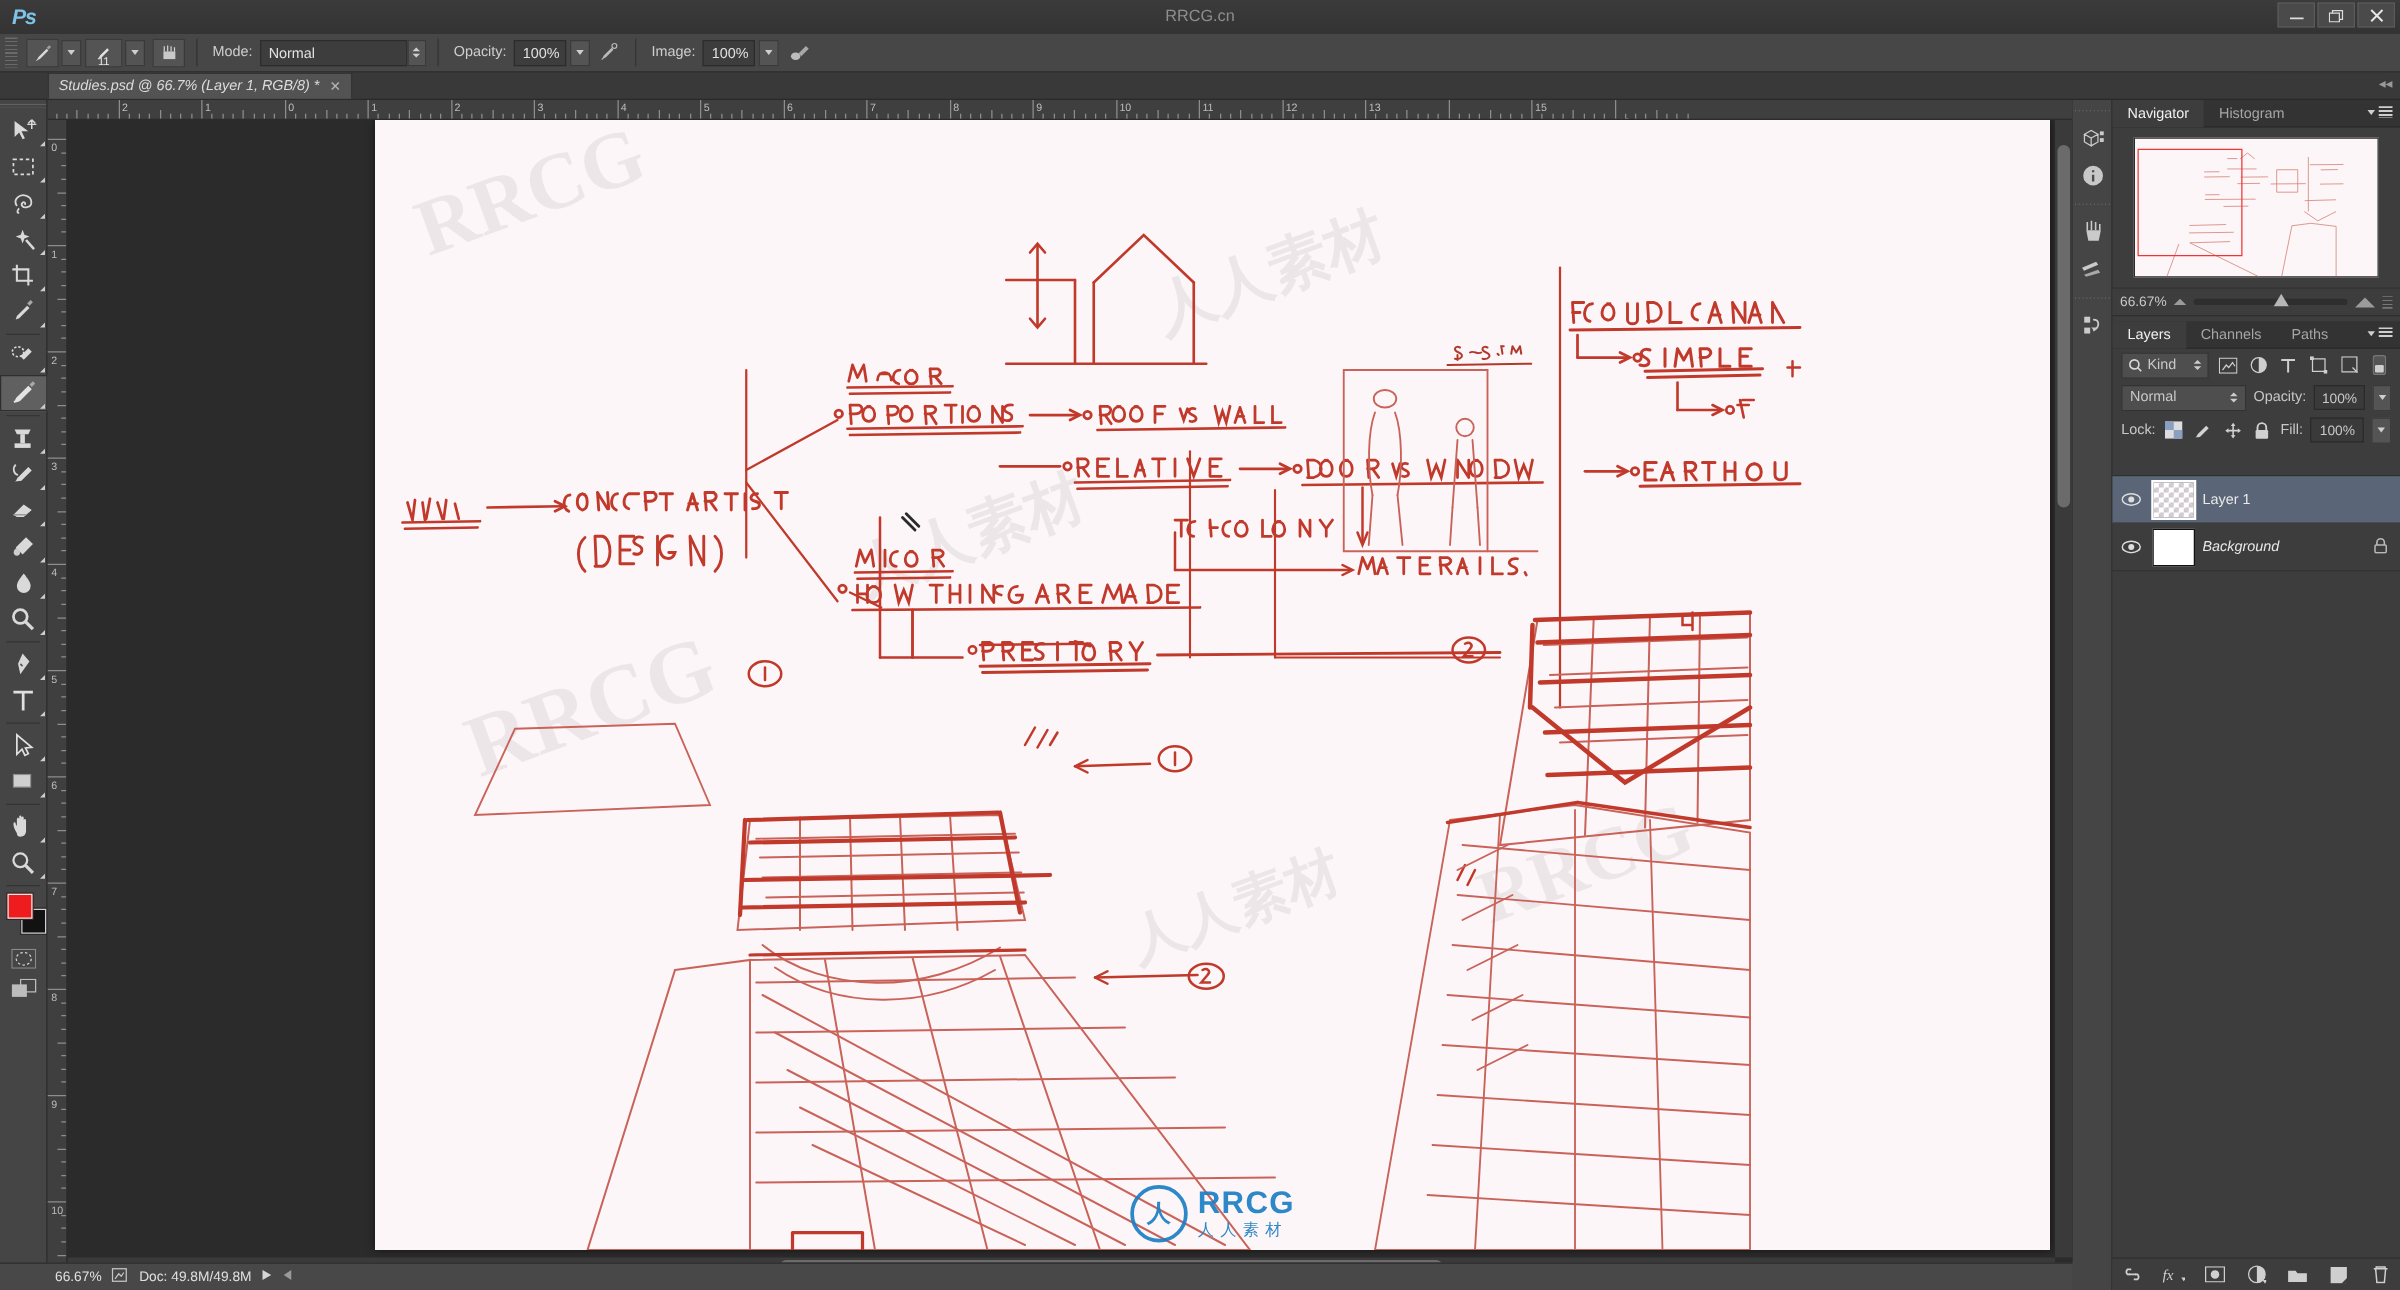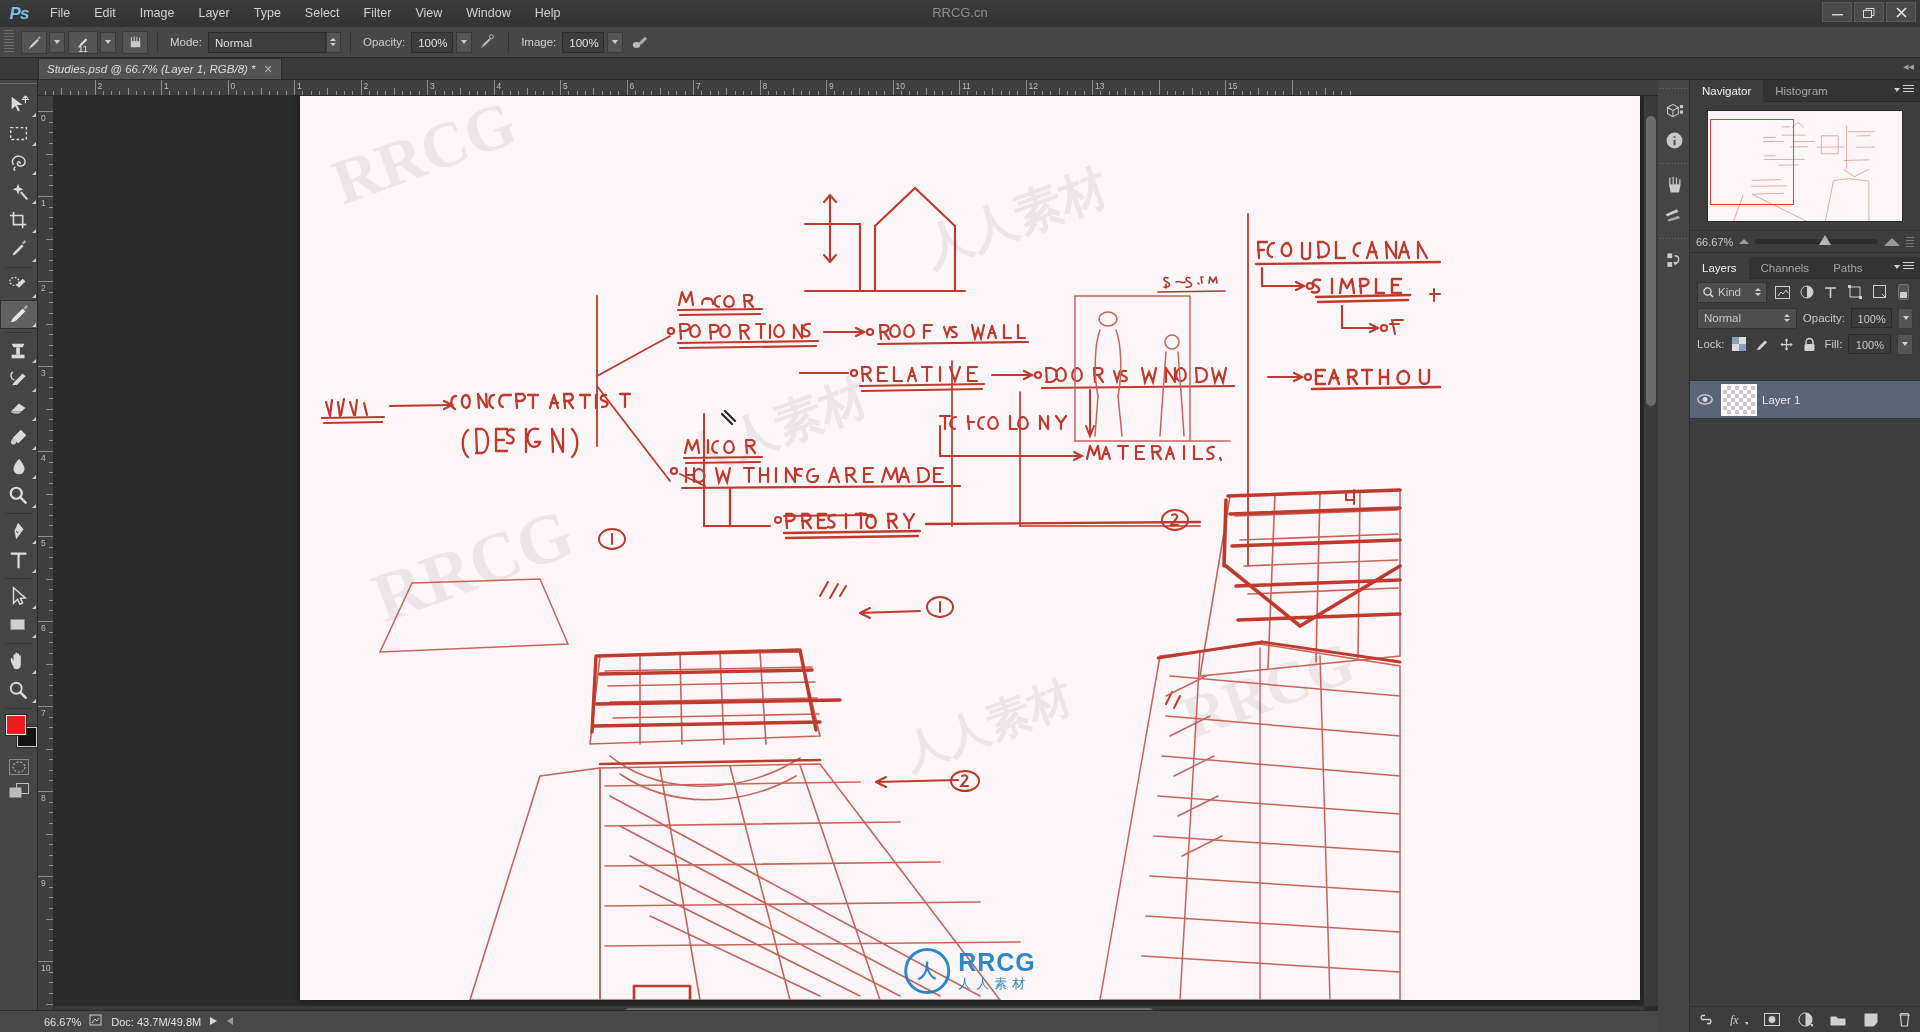--- a/index.html
+++ b/index.html
@@ -171,32 +171,20 @@
   .lfi { display:flex; align-items:center; justify-content:center; width:18px; height:18px; }
   .rdivider { height:1px; background:#2f2f2f; }
 </style>
 </head>
 <body>
 
 <div id="app">
 
   <div class="menubar">
     <div class="ps-logo">Ps</div>
-    <div id="menu-items" style="display:flex">
-        <div class="mi">File</div>
-        <div class="mi">Edit</div>
-        <div class="mi">Image</div>
-        <div class="mi">Layer</div>
-        <div class="mi">Type</div>
-        <div class="mi">Select</div>
-        <div class="mi">Filter</div>
-        <div class="mi">View</div>
-        <div class="mi">Window</div>
-        <div class="mi">Help</div>
-      </div>
     <div class="titlewatermark">RRCG.cn</div>
     <div class="wbtns">
       <div class="wbtn">
         <svg width="11" height="9">
             <rect x="0" y="6" width="11" height="1.4" fill="#ddd"></rect>
           </svg>
       </div>
       <div class="wbtn">
         <svg width="12" height="11">
             <rect x="0.5" y="3.5" width="8" height="7" fill="none" stroke="#ddd"></rect>
@@ -1039,21 +1027,21 @@
   </div>
 
   <div class="statusbar">
     <span class="stzoom">66.67%</span>
     <span>
       <svg width="14" height="13">
           <rect x="1" y="1" width="11" height="10" fill="none" stroke="#c6c6c6"></rect>
           <path d="M3 9 L6 5 L8 7 L10 4" stroke="#c6c6c6" fill="none"></path>
         </svg>
     </span>
-    <span class="stdoc">Doc: 43.7M/49.8M</span>
+    <span class="stdoc">Doc: 49.8M/49.8M</span>
     <span>
       <svg width="9" height="10">
           <path d="M1 1 L8 5 L1 9Z" fill="#d6d6d6"></path>
         </svg>
     </span>
     <span>
       <svg width="9" height="10">
           <path d="M7 1 L1 5 L7 9Z" fill="#9a9a9a"></path>
         </svg>
     </span>
@@ -1251,20 +1239,34 @@
           <div class="layer active">
             <span class="eye">
               <svg width="16" height="11">
                 <ellipse cx="8" cy="5.5" rx="7.2" ry="4.6" fill="none" stroke="#ddd" stroke-width="1.2"></ellipse>
                 <circle cx="8" cy="5.5" r="2.4" fill="#ddd"></circle>
               </svg>
             </span>
             <span class="lthumb checker sel"></span>
             <span class="lname">Layer 1</span>
           </div>
+          <div class="layer">
+            <span class="eye">
+              <svg width="16" height="11">
+                <ellipse cx="8" cy="5.5" rx="7.2" ry="4.6" fill="none" stroke="#ddd" stroke-width="1.2"></ellipse>
+                <circle cx="8" cy="5.5" r="2.4" fill="#ddd"></circle>
+              </svg>
+            </span>
+            <span class="lthumb" style="background:#fff"></span>
+            <span class="lname italic">Background</span>
+            <span class="llock"><svg width="11" height="13">
+                <path d="M2.5 6V4a3 3 0 016 0v2" fill="none" stroke="#b9b9b9" stroke-width="1.3"></path>
+                <rect x="1" y="6" width="9" height="6.2" rx="1" fill="none" stroke="#b9b9b9" stroke-width="1.2"></rect>
+              </svg></span>
+          </div>
         </div>
     </div>
 
     <div class="layerfoot">
       <span class="lfi">
         <svg width="16" height="11">
             <path d="M6 5.5H4a3 3 0 010-4h3M10 5.5h2a3 3 0 010 4h-3" fill="none" stroke="#cfcfcf" stroke-width="1.4"></path>
             <path d="M5 5.5h6" stroke="#cfcfcf" stroke-width="1.4"></path>
           </svg>
       </span>

